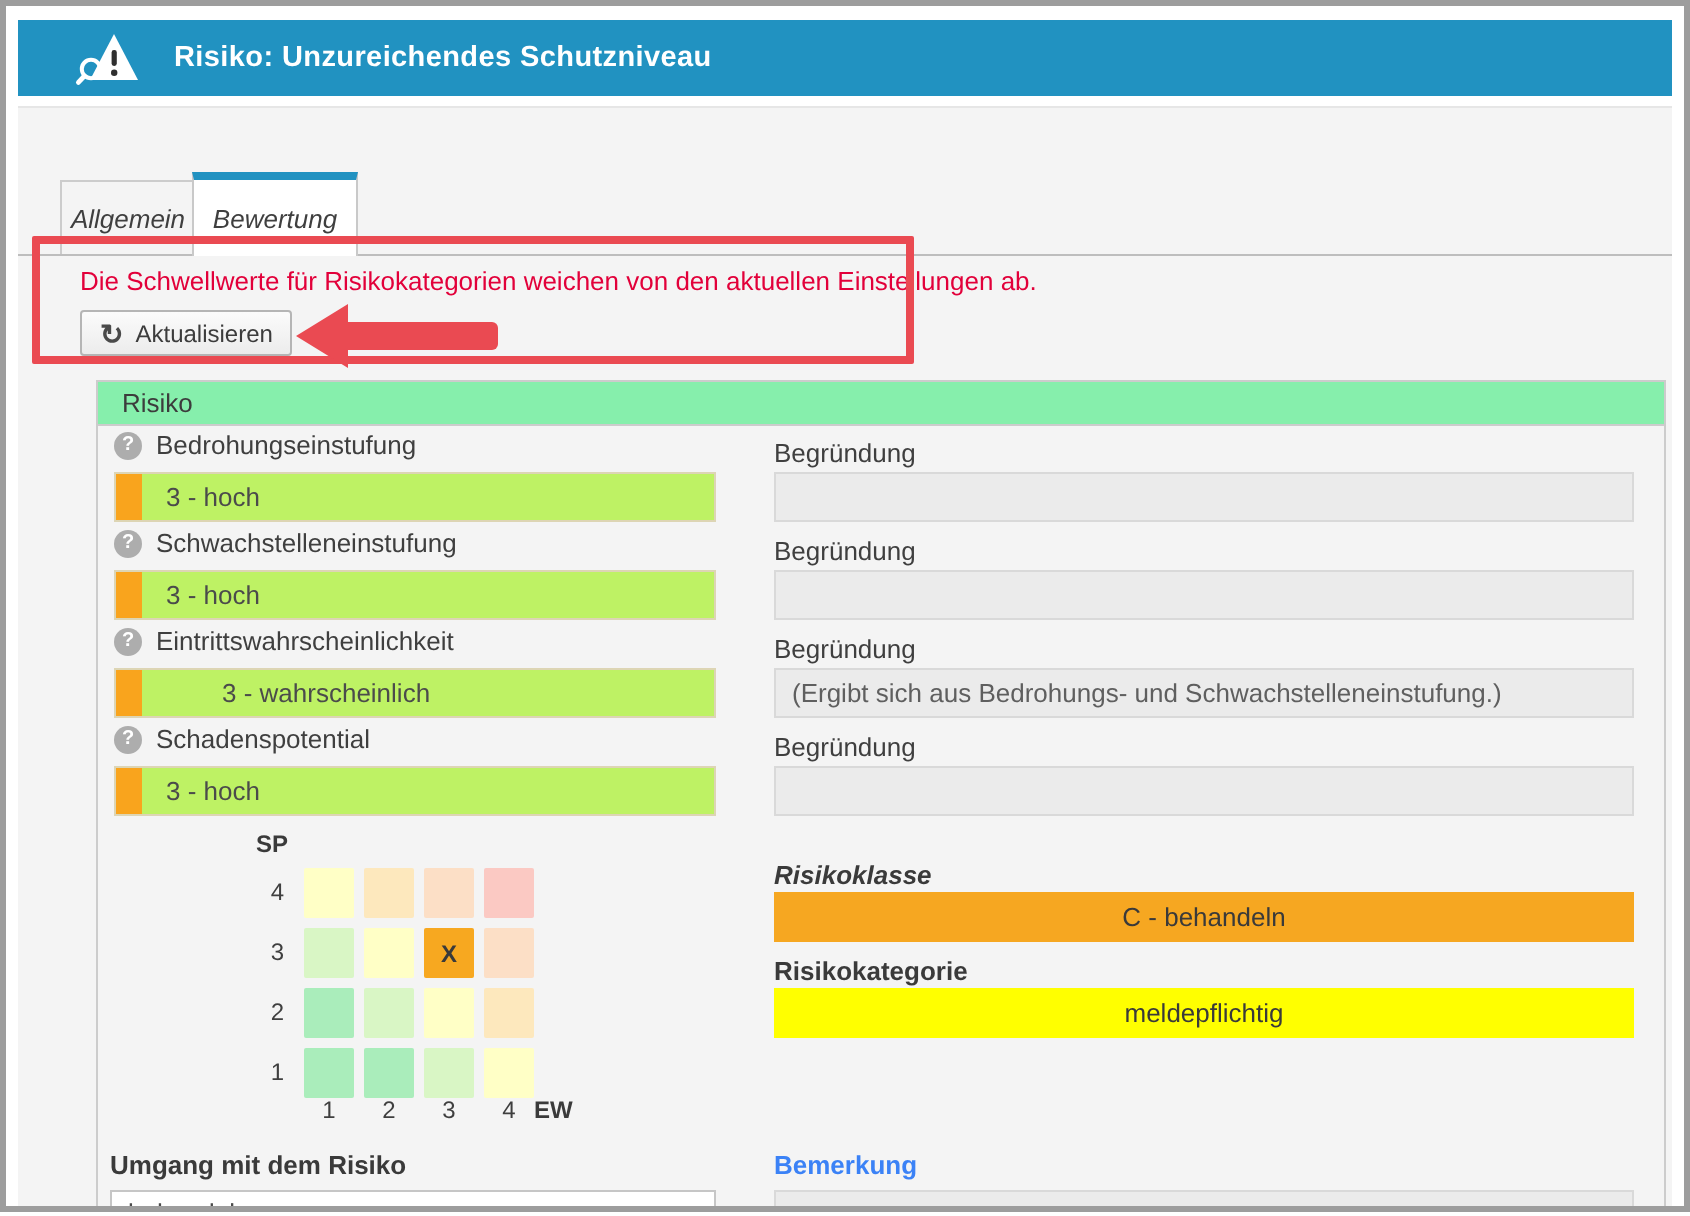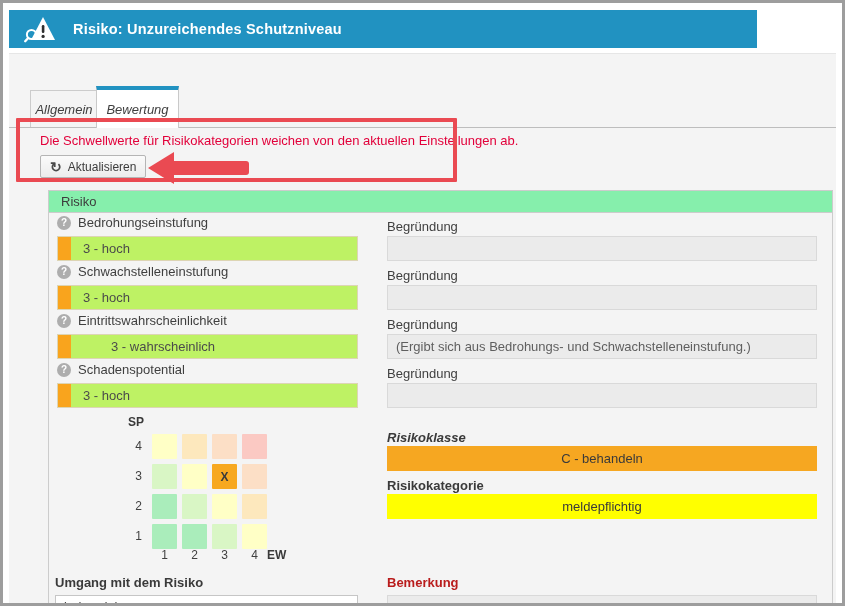--- a/index.html
+++ b/index.html
@@ -5,22 +5,22 @@
   html,body{margin:0;padding:0;background:#fff;}
   body{font-family:"Liberation Sans", sans-serif;}
   #stage{position:relative;width:845px;height:608px;overflow:hidden;background:#ffffff;}
 
   
   .frame{position:absolute;left:0;top:0;width:845px;height:606px;border:3px solid #9d9d9d;
          box-sizing:border-box;z-index:50;pointer-events:none;}
   .frame-bottom-gap{position:absolute;left:0;top:606px;width:845px;height:2px;background:#fff;z-index:55;}
 
   
-  .titlebar{position:absolute;left:9px;top:10px;width:748px;height:38px;background:#2192c1;
-            display:flex;align-items:center;padding-left:14px;box-sizing:border-box;}
+  .titlebar{position:absolute;left:9px;top:10px;width:827px;height:38px;background:#2192c1;
+            display:flex;align-items:center;padding-left:28px;box-sizing:border-box;}
   .titlebar .app-title{color:#ffffff;font-size:14.5px;font-weight:bold;margin-left:14px;letter-spacing:.2px;}
   .title-icon{width:36px;height:30px;display:block;}
   .header-divider{position:absolute;left:9px;top:53px;width:827px;height:1px;background:#e6e6e6;}
 
   
   .pagebg{position:absolute;left:9px;top:54px;width:827px;height:549px;background:#f4f4f4;}
 
   
   .tab{position:absolute;box-sizing:border-box;font-size:13px;color:#3f3f3f;
        display:flex;align-items:center;justify-content:center;cursor:pointer;font-style:italic;}
@@ -87,21 +87,21 @@
   .riskcat-label{left:387px;top:478px;}
   .result-bar{position:absolute;width:430px;height:25px;box-sizing:border-box;display:flex;
               align-items:center;justify-content:center;font-size:13px;color:#3a3a3a;}
   .riskclass-bar{left:387px;top:446px;}
   .riskcat-bar{left:387px;top:494px;}
 
   
   .treatment-label{position:absolute;left:55px;top:575px;font-size:13px;font-weight:bold;color:#3a3a3a;}
   .treatment-field{position:absolute;left:55px;top:595px;width:303px;height:25px;box-sizing:border-box;
                    background:#ffffff;border:1px solid #c6c6c6;padding:3px 0 0 8px;font-size:13px;color:#4b4b4b;cursor:pointer;}
-  .remark-label{position:absolute;left:387px;top:575px;font-size:13px;font-weight:bold;color:#b91c1c;}
+  .remark-label{position:absolute;left:387px;top:575px;font-size:13px;font-weight:bold;color:#3b82f6;}
   .remark-field{position:absolute;left:387px;top:595px;width:430px;height:25px;box-sizing:border-box;
                 background:#ebebeb;border:1px solid #d9d9d9;}
 </style>
 </head>
 <body>
 
 <div id="stage">
 
   <div class="pagebg"></div>
 

